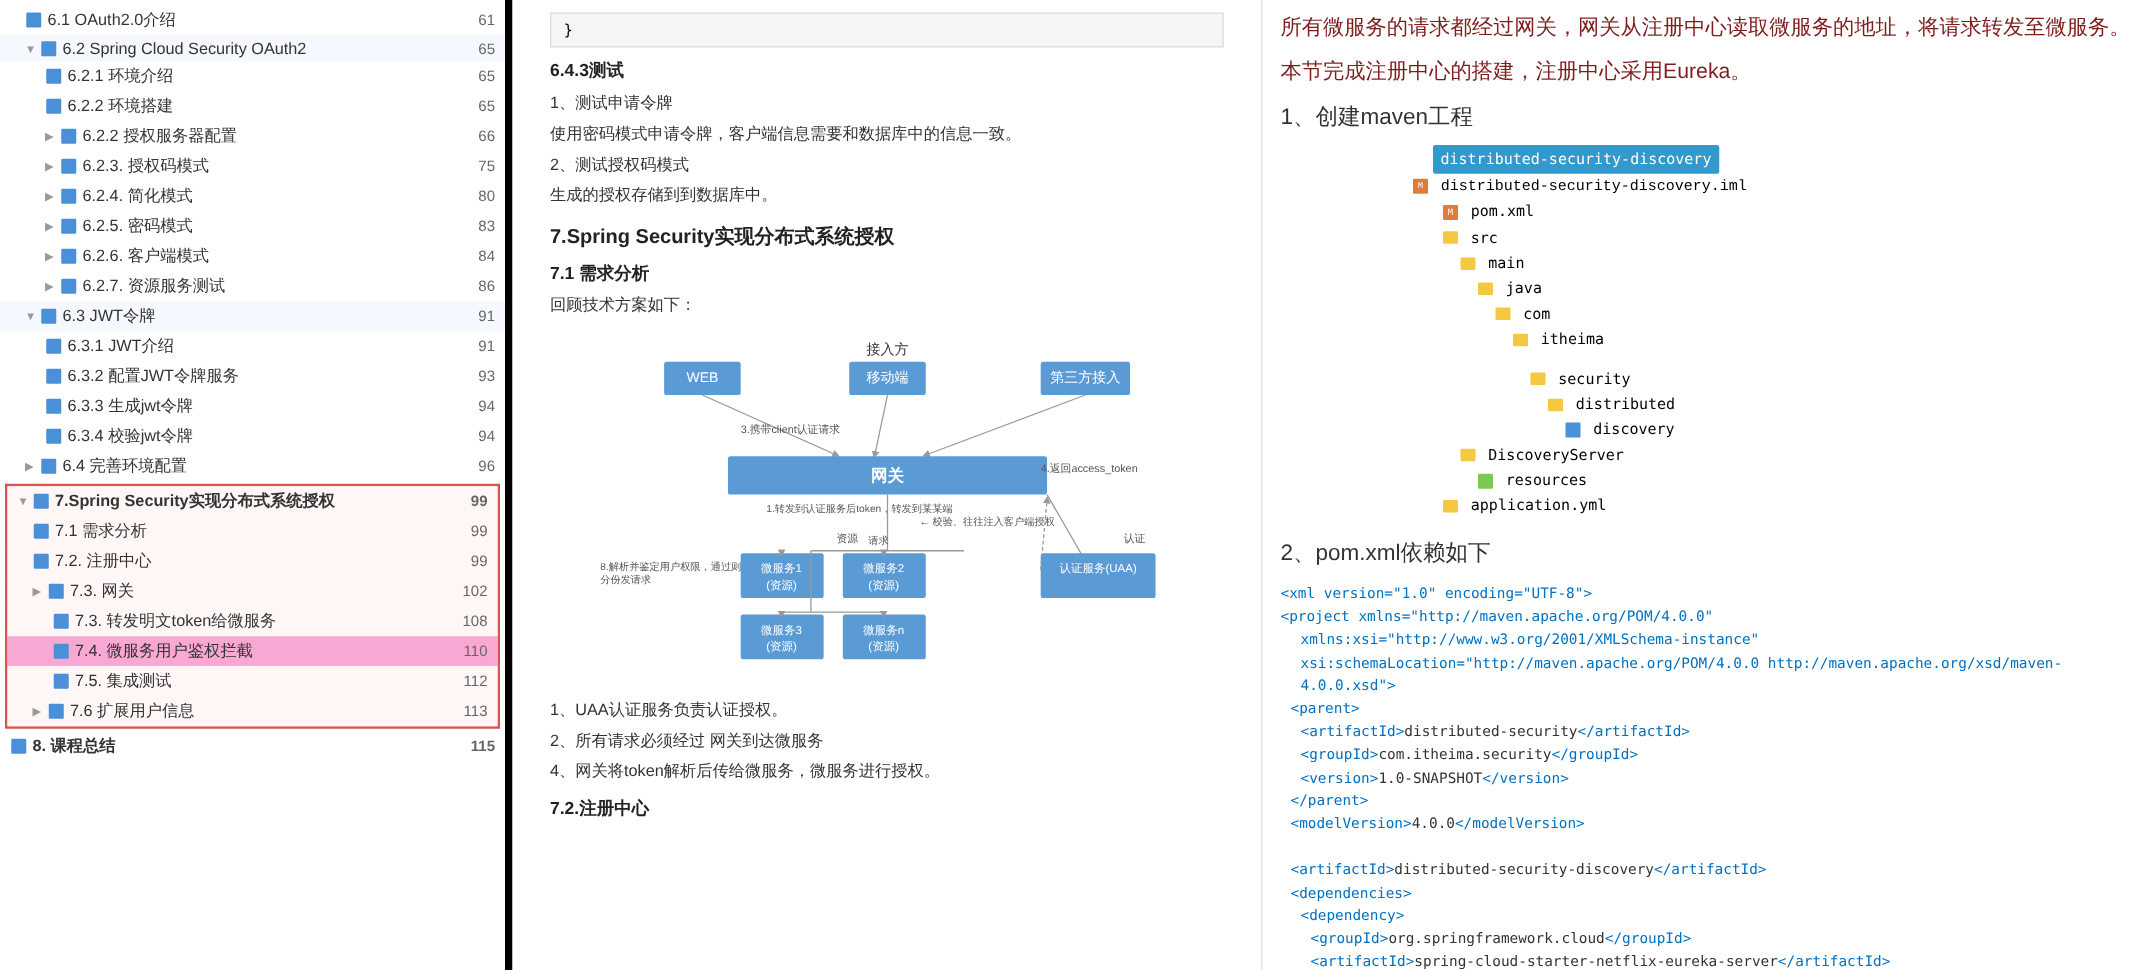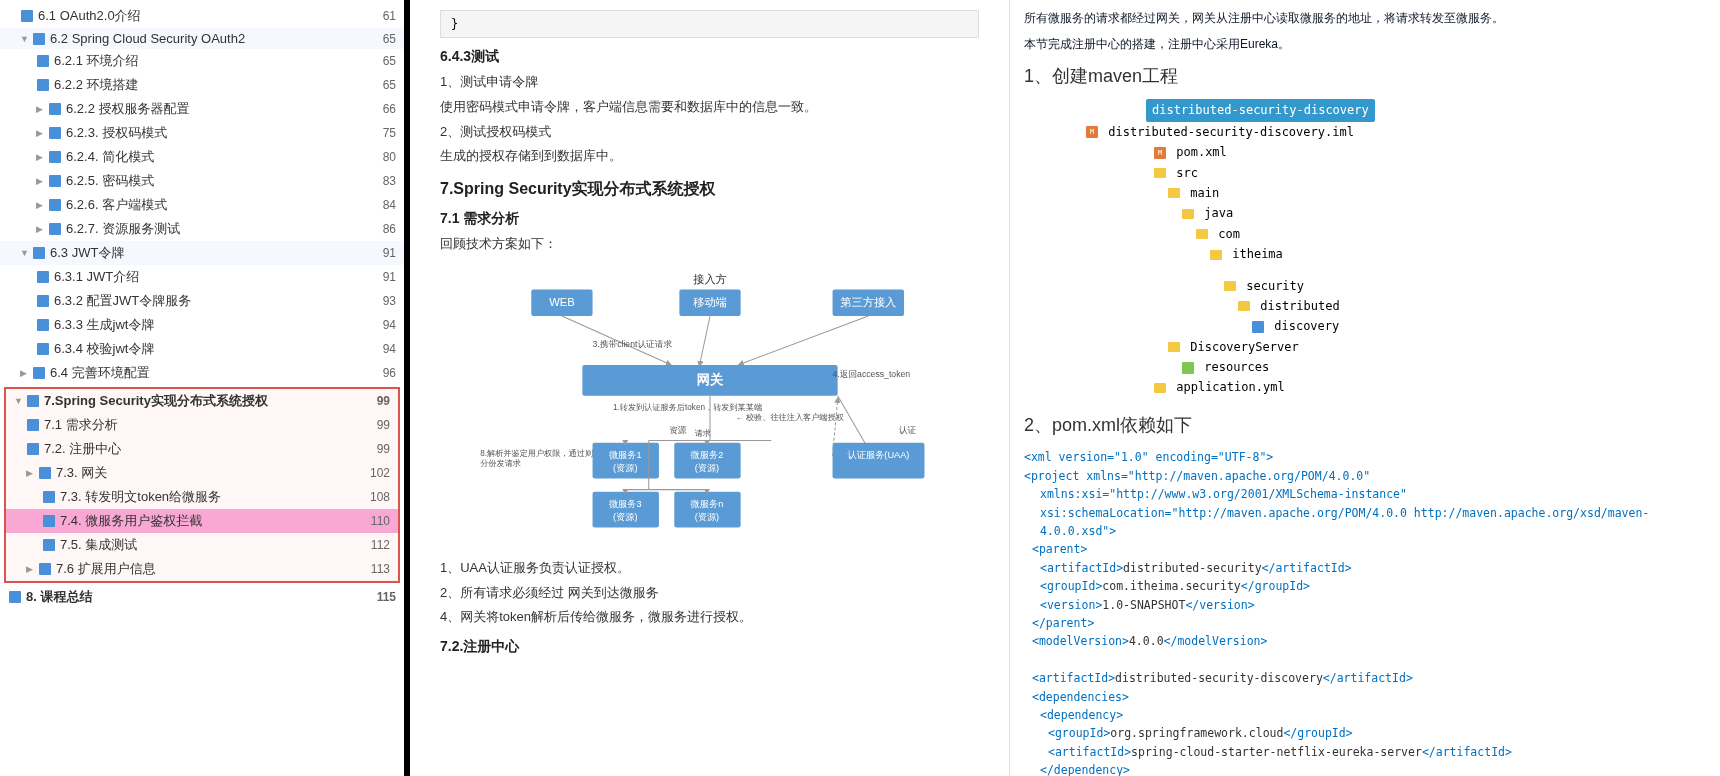--- a/index.html
+++ b/index.html
@@ -122,22 +122,22 @@
     }
 
     
     .right-panel {
       flex: 1;
       overflow-y: auto;
       padding: 8px 14px;
       background: #fff;
     }
     .right-panel p {
-      font-size: 12px;
-      color: #0f172a;
+      font-size: 17px;
+      color: #7f1d1d;
       line-height: 1.7;
       margin-bottom: 6px;
     }
     .right-panel .step-text {
       font-size: 18px;
       color: #333;
       margin-bottom: 6px;
     }
 
     .file-tree {
@@ -507,21 +507,21 @@
 
   <p class="step-text">1、创建maven工程</p>
 
   <div class="file-tree">
 
     <div class="tree-row">
       <span style="display:inline-block; width:120px;"></span>
       <span style="background:#3399cc; color:#fff; padding:1px 6px; border-radius:2px; font-size:12px;">distributed-security-discovery</span>
     </div>
     <div class="tree-row">
-      <span style="margin-left:62px;">
+      <span style="margin-left:106px;font-family:Liberation Mono, monospace;">
         <span class="file-icon-xml">M</span>
         <span>distributed-security-discovery.iml</span>
       </span>
     </div>
     <div class="tree-row">
       <span style="margin-left:130px;">
         <span class="file-icon-xml">M</span>
         <span>pom.xml</span>
       </span>
     </div>

